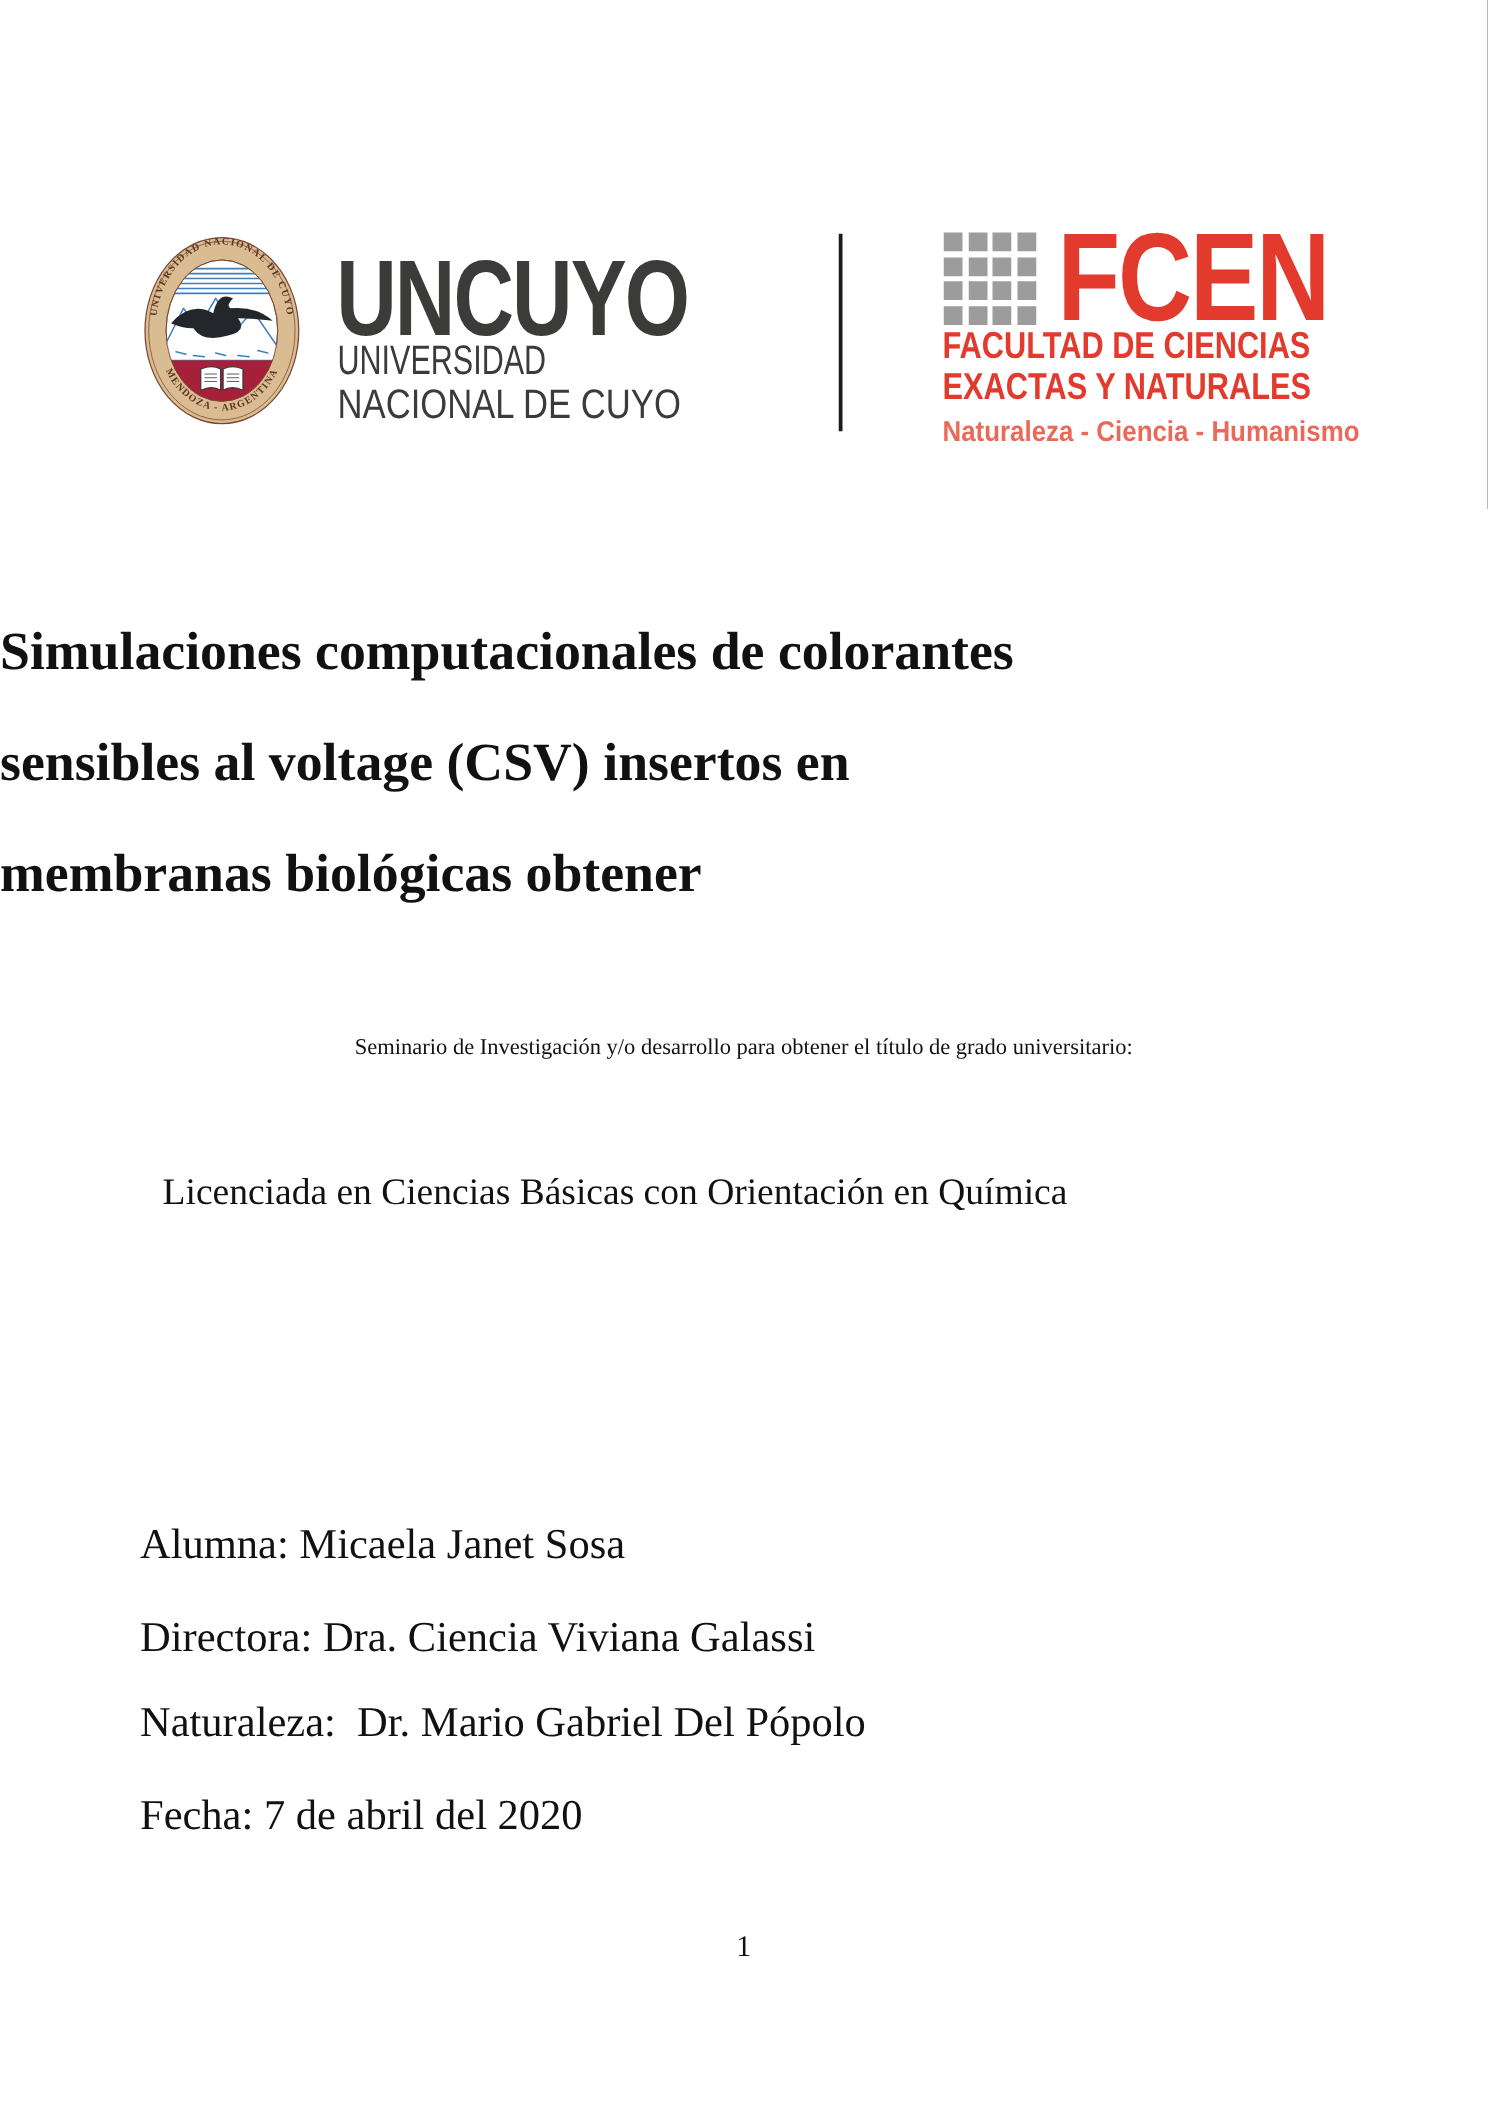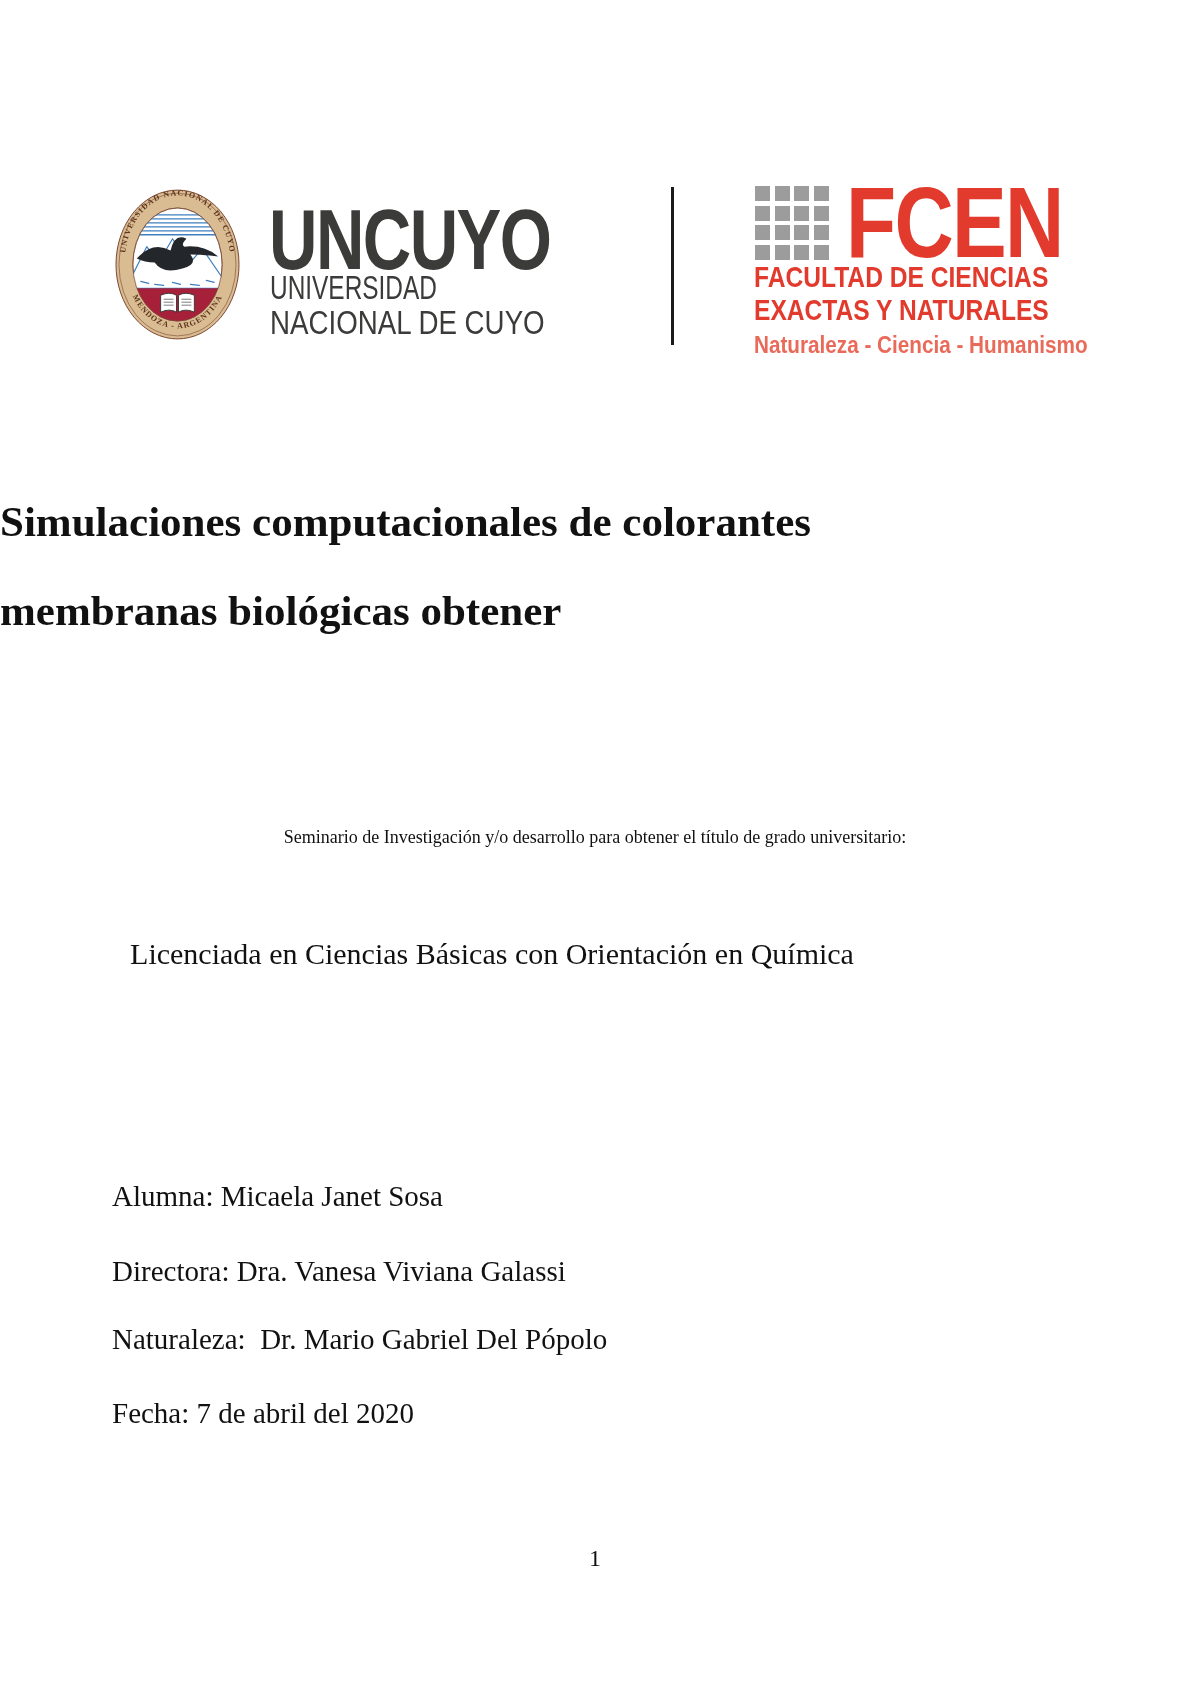--- a/index.html
+++ b/index.html
@@ -82,21 +82,21 @@
   .seminar{
     position:absolute;left:95px;top:812px;width:1000px;
     font-size:18px;line-height:50px;text-align:center;
   }
   .degree{
     position:absolute;left:0;top:937px;width:984px;
     font-size:30px;line-height:34px;text-align:center;
   }
   .detail-line{
     position:absolute;left:112px;
-    font-size:29px;line-height:30px;white-space:pre-wrap;
+    font-size:34px;line-height:30px;white-space:pre-wrap;margin-top:40px;
   }
   .d1{top:1181px;} .d2{top:1256px;} .d3{top:1324px;} .d4{top:1398px;}
   .page-num{
     position:absolute;left:0;top:1543px;width:1190px;
     font-size:24px;line-height:30px;text-align:center;
   }
   
   .seal .ring{fill:var(--seal_ring,#d9bc92);stroke:#7a4631;stroke-width:1;}
   .seal .ring2{fill:none;stroke:#7a4631;stroke-width:.6;}
   .seal .inner{fill:#ffffff;stroke:#7a4631;stroke-width:.8;}
@@ -181,28 +181,29 @@
         <i></i>
     </div>
     <div class="fcen-acronym">FCEN</div>
     <div class="fcen-n1">FACULTAD DE CIENCIAS</div>
     <div class="fcen-n2">EXACTAS Y NATURALES</div>
     <div class="fcen-tag">Naturaleza - Ciencia - Humanismo</div>
   </div>
 
   <div class="title-block">
     <div class="title-line">Simulaciones computacionales de colorantes</div>
+    <div class="title-line">sensibles al voltage (CSV) insertos en</div>
     <div class="title-line">membranas biológicas obtener</div>
   </div>
 
   <div class="seminar">Seminario de Investigación y/o desarrollo para obtener el título de grado universitario:</div>
   <div class="degree">Licenciada en Ciencias Básicas con Orientación en Química</div>
 
   <div>
     <div class="detail-line d1">Alumna: Micaela Janet Sosa</div>
-    <div class="detail-line d2">Directora: Dra. Vanesa Viviana Galassi</div>
+    <div class="detail-line d2">Directora: Dra. Ciencia Viviana Galassi</div>
     <div class="detail-line d3">Naturaleza:  Dr. Mario Gabriel Del Pópolo</div>
     <div class="detail-line d4">Fecha: 7 de abril del 2020</div>
   </div>
 
   <div class="page-num">1</div>
 
 </div>
 
 </body></html>

